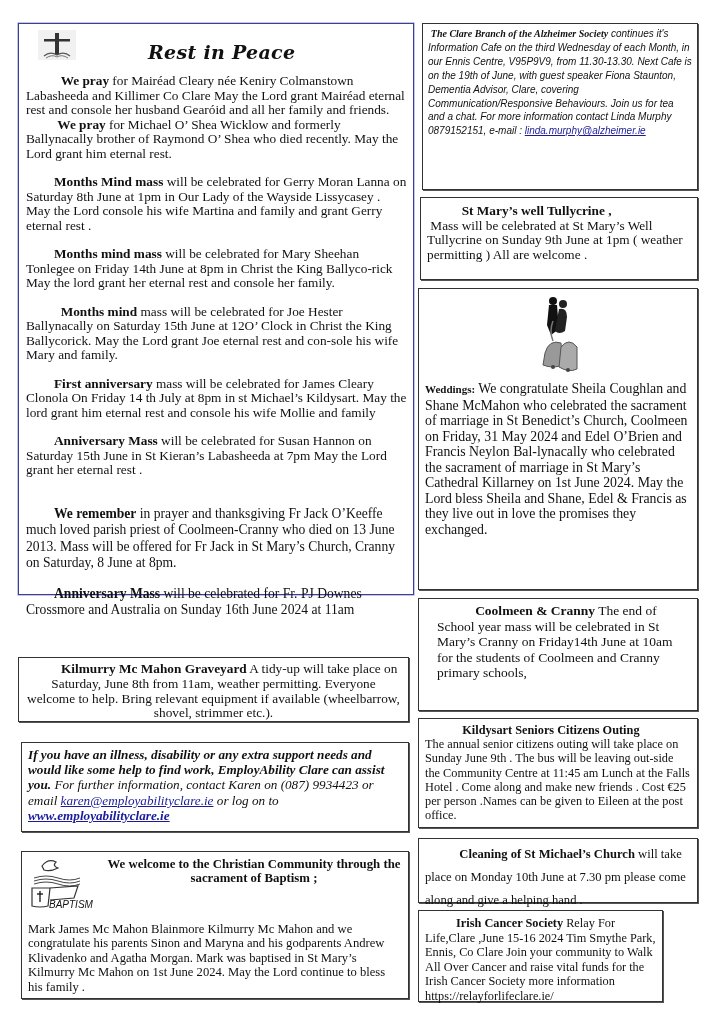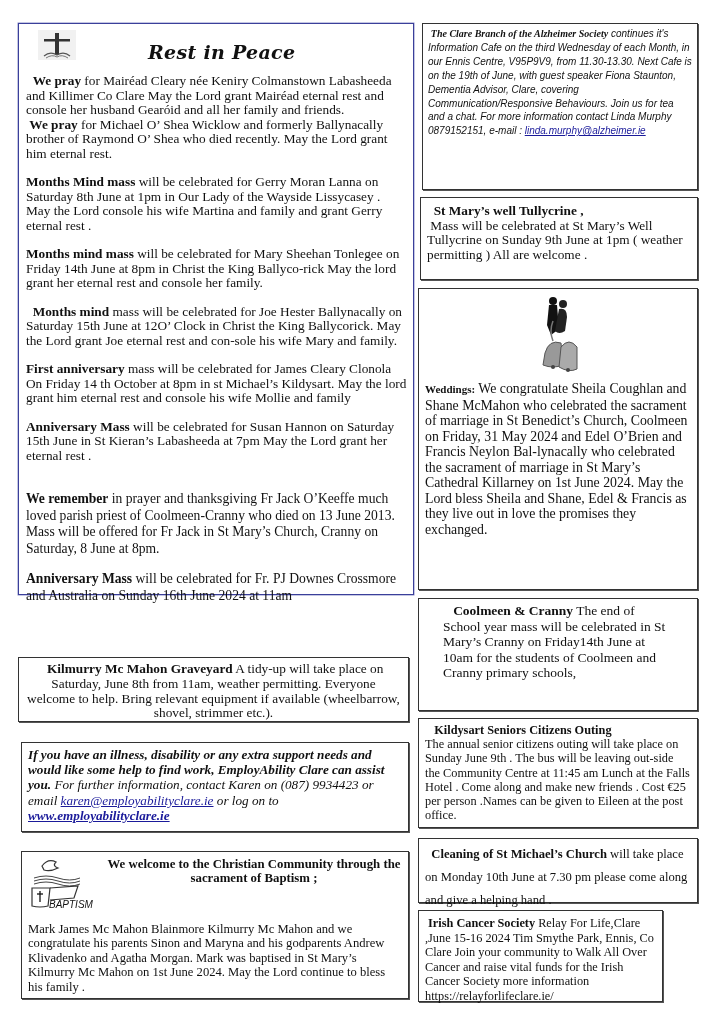--- a/index.html
+++ b/index.html
@@ -2,21 +2,21 @@
 <html><head>
   <meta charset="utf-8">
   <style>
     html, body { margin: 0; padding: 0; background: #ffffff; }
     body { width: 723px; height: 1023px; position: relative; overflow: hidden;
            font-family: "Liberation Serif", serif; color: #111; }
     .box { position: absolute; box-sizing: border-box; background: #fff; }
     .blue-box { border: 1.5px solid #3b3f9a; box-shadow: 0 0 0 0.5px #8a8dc8; }
     .dark-box { border: 1.5px solid #333; box-shadow: 1px 1px 0 #555; }
     p { margin: 0; }
-    .b { font-weight: bold; }
+    .b { font-weight: bold; margin-left: 28px; }
 
     
     #rip { left: 18px; top: 23px; width: 396px; height: 572px; padding: 4px 6px 0 7px; }
     #rip .header { height: 40px; position: relative; }
     #rip .cross-img { position: absolute; left: 12px; top: 2px; width: 38px; height: 30px; }
     #rip .title { position: absolute; left: 122px; top: 13px; font-family: "DejaVu Serif", serif;
                   font-weight: bold; font-style: italic; font-size: 19px; letter-spacing: 0.3px; }
     #rip .entries { margin-top: 6px; }
     #rip .entry { font-size: 13.3px; line-height: 14.5px; }
     #rip .gap { height: 14px; }
@@ -33,21 +33,21 @@
     #well { left: 420px; top: 197px; width: 278px; height: 83px; padding: 6px 6px; }
     #well p { font-size: 13.3px; line-height: 14.5px; }
 
     
     #wed { left: 418px; top: 288px; width: 280px; height: 302px; padding: 4px 6px; }
     #wed .pic { display: block; margin: 2px auto 6px; width: 70px; height: 80px; }
     #wed p { font-size: 13.8px; line-height: 15.5px; }
     #wed .lead { font-size: 11px; font-weight: bold; }
 
     
-    #cool { left: 418px; top: 598px; width: 280px; height: 113px; padding: 4px 24px; }
+    #cool { left: 418px; top: 598px; width: 280px; height: 113px; padding: 4px 18px; }
     #cool p { font-size: 13.5px; line-height: 15.5px; }
 
     
     #kild { left: 418px; top: 718px; width: 280px; height: 110px; padding: 4px 6px; }
     #kild p { font-size: 12.3px; line-height: 14.2px; }
 
     
     #clean { left: 418px; top: 838px; width: 280px; height: 65px; padding: 4px 6px; }
     #clean p { font-size: 12.6px; line-height: 23px; }
 
@@ -90,21 +90,21 @@
   <div class="entries">
     <p class="entry">&nbsp;&nbsp;<span class="b">We pray</span><span> for Mairéad Cleary née Keniry Colmanstown Labasheeda  and Killimer Co Clare  May the  Lord grant Mairéad eternal rest and console her husband Gearóid  and all her family  and friends.</span></p>
     <p class="entry">&nbsp;<span class="b">We pray</span><span> for Michael  O’ Shea  Wicklow and formerly Ballynacally   brother of Raymond O’ Shea  who died recently. May the Lord grant him eternal rest.</span></p>
     <div class="gap"></div>
     <p class="entry"><span class="b">Months Mind mass</span><span> will be celebrated for Gerry Moran Lanna on Saturday 8th June at 1pm in Our Lady of the Wayside Lissycasey . May the Lord console his wife Martina and family and grant  Gerry  eternal rest .</span></p>
     <div class="gap"></div>
     <p class="entry"><span class="b">Months mind mass</span><span> will be celebrated for Mary Sheehan Tonlegee on Friday 14th  June at 8pm in Christ the King Ballyco-rick  May the lord grant her eternal rest and console her family.</span></p>
     <div class="gap"></div>
     <p class="entry">&nbsp;&nbsp;<span class="b">Months mind</span><span> mass will be celebrated for Joe Hester Ballynacally on Saturday 15th June at 12O’ Clock  in Christ  the King Ballycorick. May the Lord grant Joe eternal rest and con-sole his wife Mary and family.</span></p>
     <div class="gap"></div>
-    <p class="entry"><span class="b">First anniversary</span><span> mass will be celebrated for James Cleary Clonola  On Friday 14 th October at 8pm in st Michael’s Kildysart. May the lord grant him eternal rest and console his wife Mollie and family</span></p>
+    <p class="entry"><span class="b">First anniversary</span><span> mass will be celebrated for James Cleary Clonola  On Friday 14 th July at 8pm in st Michael’s Kildysart. May the lord grant him eternal rest and console his wife Mollie and family</span></p>
     <div class="gap"></div>
     <p class="entry"><span class="b">Anniversary Mass</span><span> will be celebrated for  Susan Hannon   on Saturday 15th June in   St Kieran’s Labasheeda at 7pm  May the Lord grant her eternal rest .</span></p>
     <div class="gap-big"></div>
     <p class="entry loose"><span class="b">We remember</span><span> in prayer and thanksgiving Fr Jack O’Keeffe much loved parish priest of Coolmeen-Cranny who died on 13 June 2013. Mass will be offered for Fr Jack in St Mary’s Church, Cranny on Saturday, 8 June at 8pm.</span></p>
     <div class="gap"></div>
     <p class="entry loose"><span class="b">Anniversary  Mass</span><span> will be celebrated for  Fr. PJ Downes Crossmore  and Australia    on  Sunday 16th June 2024  at 11am</span></p>
   </div>
 </div>
 
 <div id="alz" class="box dark-box">

